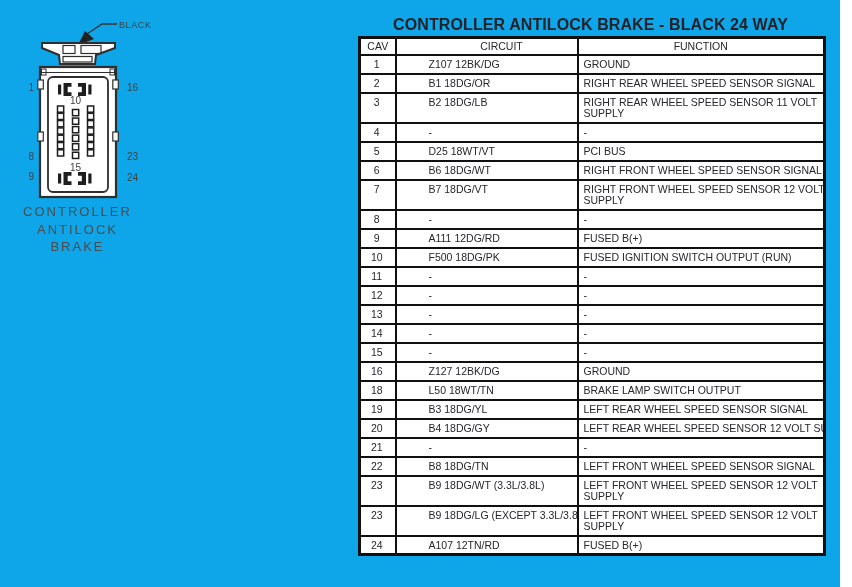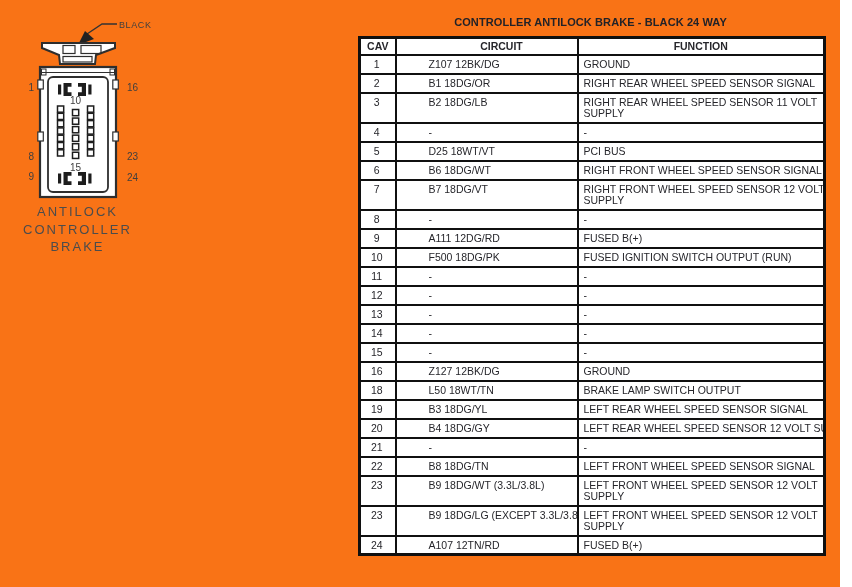--- a/index.html
+++ b/index.html
@@ -1,20 +1,20 @@
 <!DOCTYPE html>
 <html><head>
 <meta charset="utf-8">
 <style>
   html, body { margin: 0; padding: 0; background: #ffffff; }
   .page {
     position: relative;
     width: 840px;
     height: 587px;
-    background: #f97316;
+    background: #0ea5e9;
     font-family: "Liberation Sans", sans-serif;
     overflow: hidden;
   }
 
   
   .connector-figure { position: absolute; left: 0; top: 0; width: 210px; height: 280px; }
   .connector-svg { position: absolute; left: 25px; top: 10px; overflow: visible; }
   .connector-svg text {
     font-family: "Liberation Sans", sans-serif;
     fill: #3f3f3f;
@@ -23,36 +23,36 @@
   .color-label { font-size: 9px; letter-spacing: 0.6px; fill: #303030; }
   .caption {
     position: absolute; left: 20px; top: 203px; width: 115px;
     text-align: center; color: #4c4c4c;
     font-size: 13px; line-height: 17.5px; letter-spacing: 2px;
   }
 
   
   .table-title {
     position: absolute; left: 358px; top: 16px; width: 465px;
-    text-align: center; font-size: 11px; font-weight: 700;
+    text-align: center; font-size: 16px; font-weight: 700;
     color: #222228; letter-spacing: 0.1px;
   }
   table.pinout {
     position: absolute; left: 358px; top: 36px;
     width: 465px; table-layout: fixed;
     border-collapse: collapse; background: #ffffff;
     border: 3px solid #101010;
   }
   .pinout th, .pinout td {
     border: 2px solid #101010;
     font-size: 10.5px; color: #26262b;
     box-sizing: border-box; overflow: hidden;
   }
   .pinout th {
-    height: 17px; font-weight: 700; text-align: center; padding: 1px 2px; margin-left: 36px;
+    height: 17px; font-weight: 400; text-align: center; padding: 1px 2px; margin-left: 36px;
   }
   .pinout td {
     height: 19px; vertical-align: top;
     padding: 3px 2px 2px 5px;
     white-space: pre; line-height: 11.5px;
   }
   .pinout .col-cav { width: 36px; }
   .pinout .col-circuit { width: 182px; padding-left: 32px; }
   .pinout .col-function { width: 247px; }
   .pinout td.col-cav { text-align: center; padding-left: 0; }
@@ -127,22 +127,22 @@
       <text class="pin-num" x="102" y="81" text-anchor="start">16</text>
       <text class="pin-num" x="9" y="150" text-anchor="end">8</text>
       <text class="pin-num" x="102" y="150" text-anchor="start">23</text>
       <text class="pin-num" x="9" y="170" text-anchor="end">9</text>
       <text class="pin-num" x="102" y="171" text-anchor="start">24</text>
       <text class="pin-num" x="50.5" y="94" text-anchor="middle">10</text>
       <text class="pin-num" x="50.5" y="161" text-anchor="middle">15</text>
     </svg>
 
     <div class="caption">
+      <div>CONTROLLER</div>
       <div>ANTILOCK</div>
-      <div>CONTROLLER</div>
       <div>BRAKE</div>
     </div>
   </div>
 
   <div class="table-title">CONTROLLER ANTILOCK BRAKE - BLACK 24 WAY</div>
 
   <table class="pinout">
     <thead>
       <tr>
         <th class="col-cav">CAV</th>

